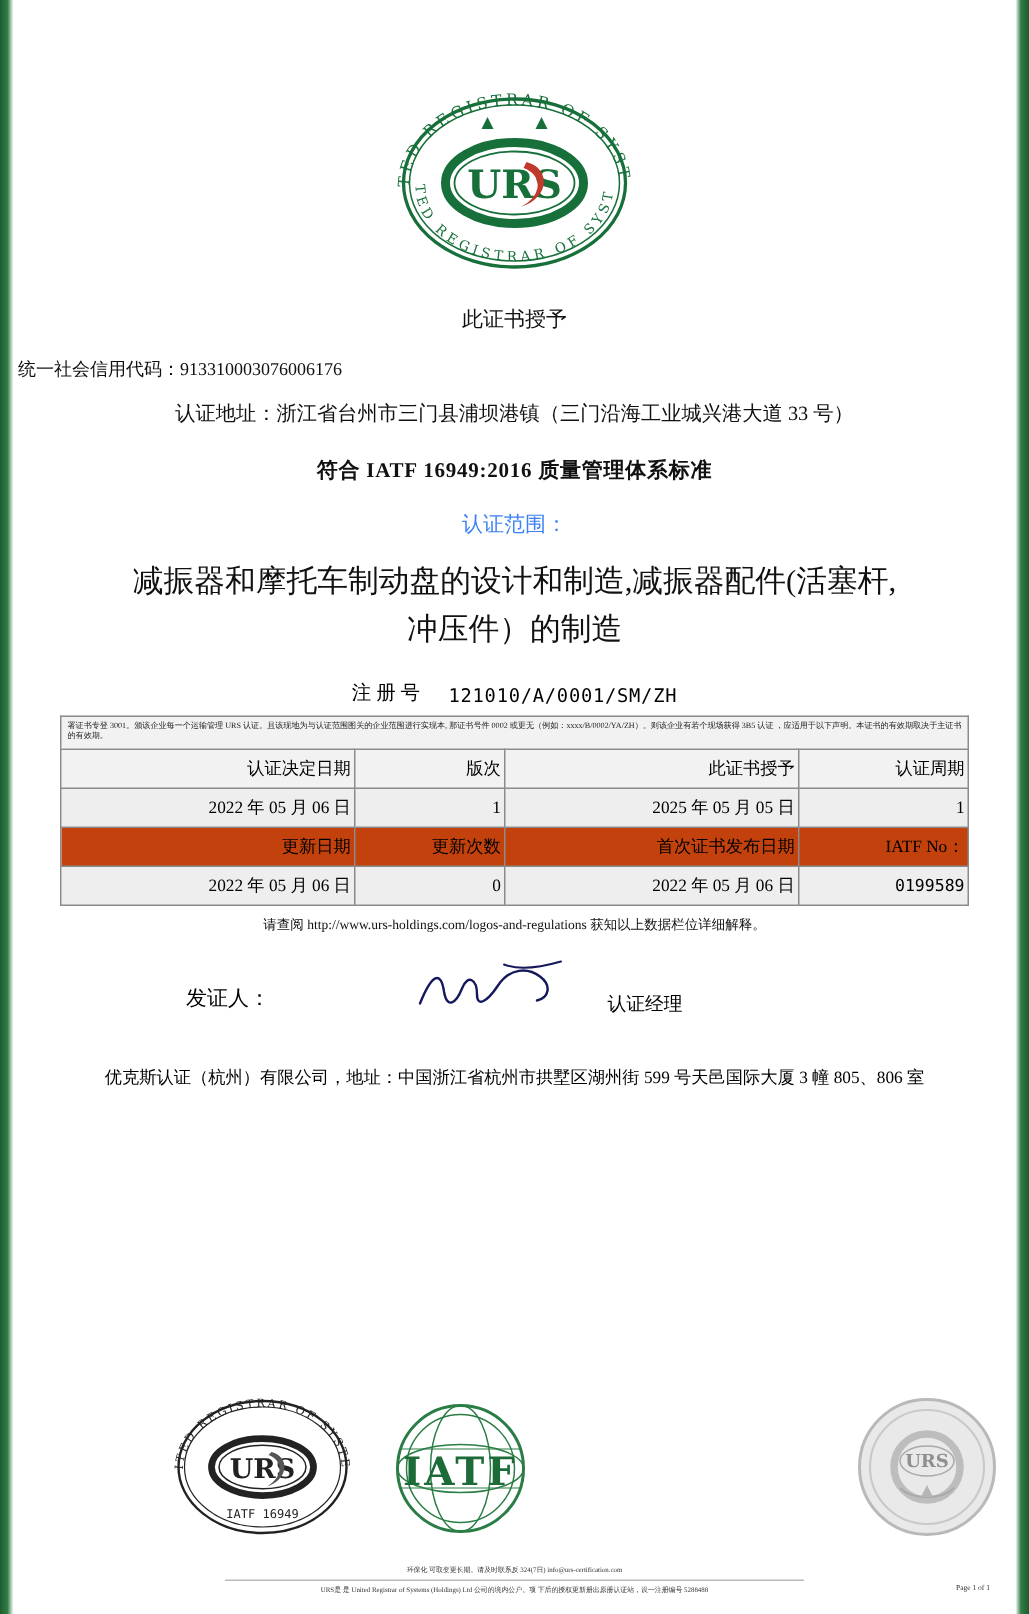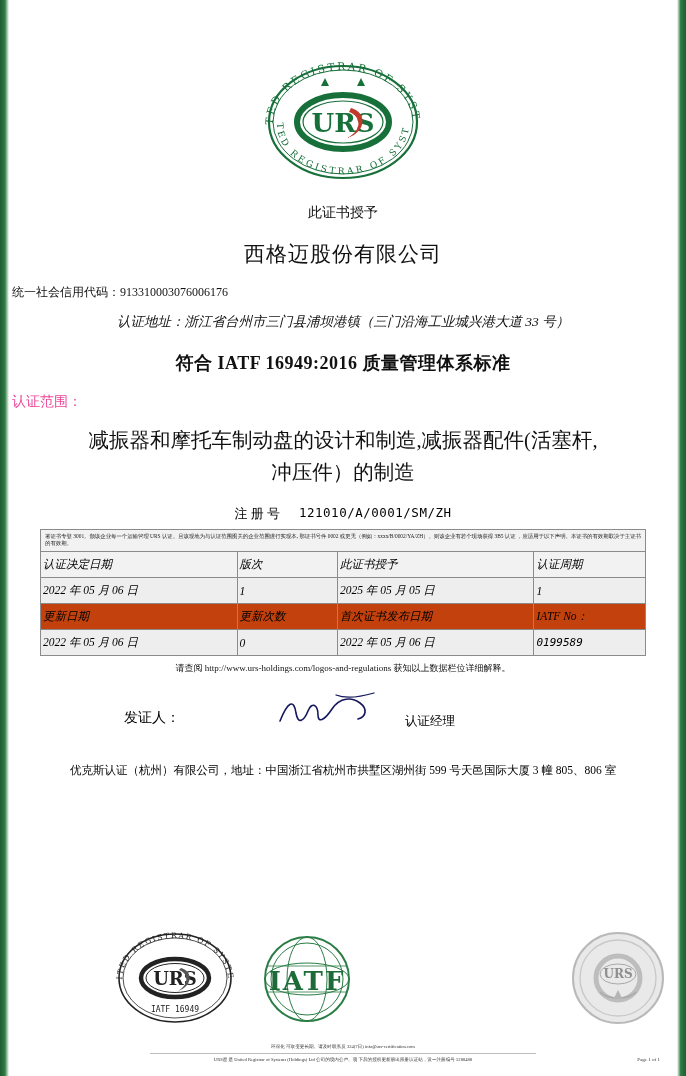--- a/index.html
+++ b/index.html
@@ -76,48 +76,48 @@
   .credit-code {
     font-size: 12px;
     margin-top: 16px;
     color: #111;
   }
   .address {
     text-align: center;
     font-size: 13.5px;
     margin-top: 12px;
     color: #111;
-    font-style: italic;
   }
   .standard {
     text-align: center;
-    font-size: 18px;
+    font-size: 14px;
     font-weight: bold;
     margin-top: 20px;
     letter-spacing: 0.5px;
     color: #111;
   }
   .scope-label {
+    text-align: center;
     font-size: 14px;
     margin-top: 18px;
-    color: #ec4899;
+    color: #3b82f6;
   }
   .scope-text {
     text-align: center;
     font-size: 20.5px;
     line-height: 1.55;
     margin: 14px 42px 0 42px;
     color: #111;
   }
 
   
   .reg-row {
     display: flex;
     justify-content: center;
-    align-items: flex-start;
+    align-items: flex-end;
     gap: 19px;
     margin-top: 16px;
     font-size: 13px;
   }
   .reg-label { font-size: 13px; }
   .reg-value { font-family: "DejaVu Sans Mono", monospace; font-size: 12.5px; letter-spacing: 0.5px; }
 
   
   .legal-note {
     margin: 6px 28px 0 28px;
@@ -134,24 +134,23 @@
 
   
   table.cert-table {
     margin: 0 28px;
     width: calc(100% - 56px);
     border-collapse: collapse;
     font-size: 11.5px;
   }
   table.cert-table td {
     border: 1px solid #8b8b8b;
-    text-align: left;
+    text-align: right;
     padding: 4px 2px;
     height: 17px;
-    font-style: italic;
   }
   tr.head td { background: #f2f2f2; }
   tr.data td { background: #eeeeee; }
   tr.head2 td { background: #c2410c; }
   tr.data2 td { background: #eeeeee; }
   .mono { font-family: "DejaVu Sans Mono", monospace; font-size: 11px; }
 
   .table-footnote {
     text-align: center;
     font-size: 9px;
@@ -254,21 +253,20 @@
         <ellipse cx="88" cy="60" rx="46" ry="27" fill="none" stroke="#17703a" stroke-width="6"></ellipse>
         <ellipse cx="88" cy="60" rx="40" ry="21" fill="#ffffff" stroke="#17703a" stroke-width="1.2"></ellipse>
         <text x="88" y="70" text-anchor="middle" font-family="DejaVu Serif, serif" font-size="26" font-weight="bold" fill="#17703a">URS</text>
         <path d="M 96 46 C 112 50, 112 70, 92 76 C 108 68, 106 54, 94 50 Z" fill="#c0392b"></path>
         <path d="M 70 16 L 74 24 L 66 24 Z" fill="#17703a"></path>
         <path d="M 106 16 L 110 24 L 102 24 Z" fill="#17703a"></path>
       </svg>
     </div>
 
     <div class="awarded-to">此证书授予</div>
-    <div class="company">西格迈股份有限公司</div>
     <div class="credit-code">统一社会信用代码：913310003076006176</div>
     <div class="address">认证地址：浙江省台州市三门县浦坝港镇（三门沿海工业城兴港大道 33 号）</div>
     <div class="standard">符合 IATF 16949:2016 质量管理体系标准</div>
     <div class="scope-label">认证范围：</div>
     <div class="scope-text">
       <div>减振器和摩托车制动盘的设计和制造,减振器配件(活塞杆,</div>
       <div>冲压件）的制造</div>
     </div>
 
     <div class="reg-row">

